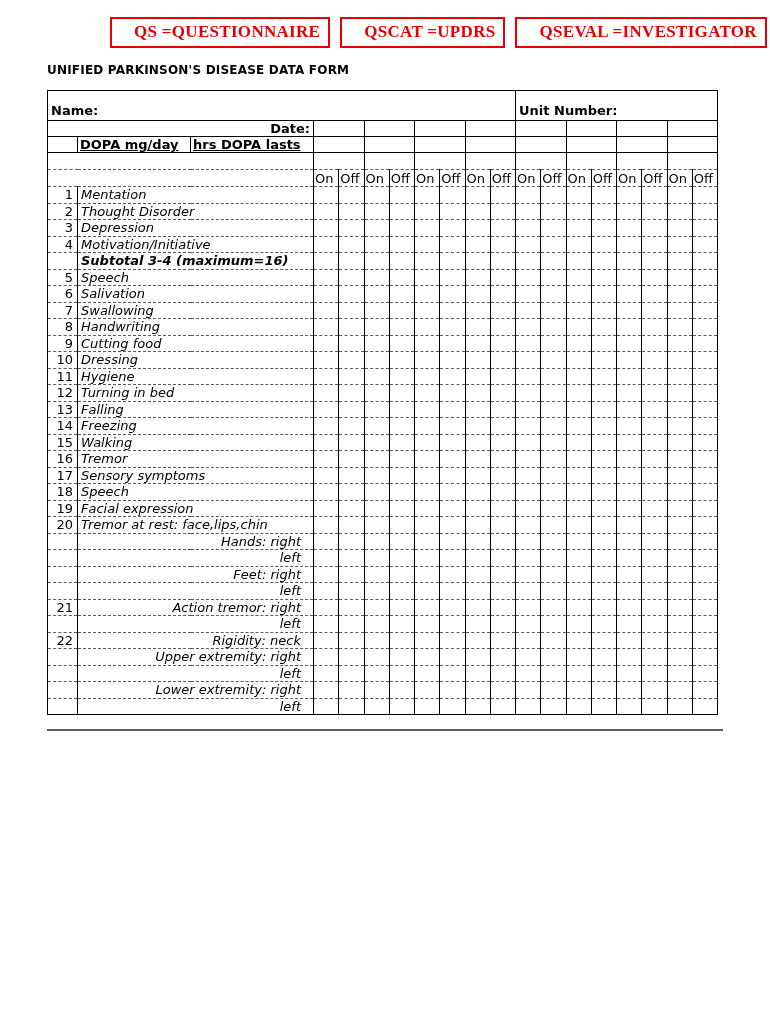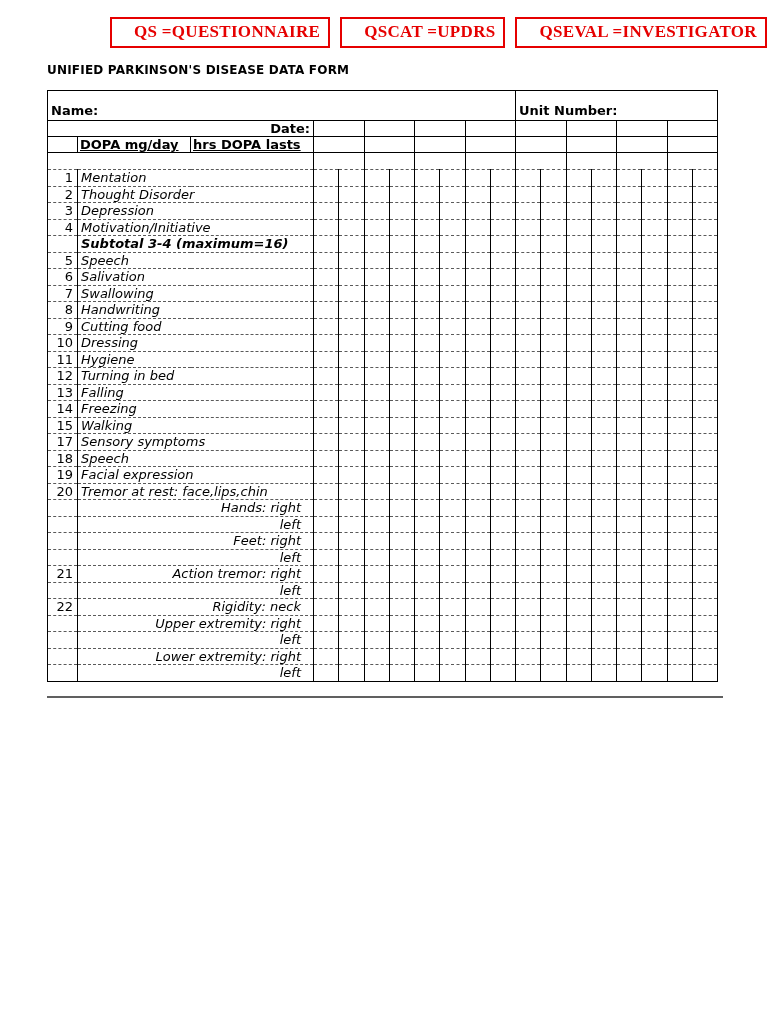--- a/index.html
+++ b/index.html
@@ -130,20 +130,39 @@
       <td colspan="3"></td>
     <td colspan="2"></td>
         <td colspan="2"></td>
         <td colspan="2"></td>
         <td colspan="2"></td>
         <td colspan="2"></td>
         <td colspan="2"></td>
         <td colspan="2"></td>
         <td colspan="2"></td>
       </tr>
+    <tr class="onoff-row">
+      <td colspan="3"></td>
+    <td>On</td>
+        <td>Off</td>
+        <td>On</td>
+        <td>Off</td>
+        <td>On</td>
+        <td>Off</td>
+        <td>On</td>
+        <td>Off</td>
+        <td>On</td>
+        <td>Off</td>
+        <td>On</td>
+        <td>Off</td>
+        <td>On</td>
+        <td>Off</td>
+        <td>On</td>
+        <td>Off</td>
+      </tr>
   <tr class="data-row">
         <td class="numcol">1</td>
         <td colspan="2" class="labelcol">Mentation</td>
         <td class="score"></td>
         <td class="score"></td>
         <td class="score"></td>
         <td class="score"></td>
         <td class="score"></td>
         <td class="score"></td>
         <td class="score"></td>
@@ -433,20 +452,40 @@
         <td class="score"></td>
         <td class="score"></td>
         <td class="score"></td>
         <td class="score"></td>
         <td class="score"></td>
         <td class="score"></td>
       </tr>
       <tr class="data-row">
         <td class="numcol">15</td>
         <td colspan="2" class="labelcol">Walking</td>
+        <td class="score"></td>
+        <td class="score"></td>
+        <td class="score"></td>
+        <td class="score"></td>
+        <td class="score"></td>
+        <td class="score"></td>
+        <td class="score"></td>
+        <td class="score"></td>
+        <td class="score"></td>
+        <td class="score"></td>
+        <td class="score"></td>
+        <td class="score"></td>
+        <td class="score"></td>
+        <td class="score"></td>
+        <td class="score"></td>
+        <td class="score"></td>
+      </tr>
+      <tr class="data-row">
+        <td class="numcol">16</td>
+        <td colspan="2" class="labelcol">Tremor</td>
         <td class="score"></td>
         <td class="score"></td>
         <td class="score"></td>
         <td class="score"></td>
         <td class="score"></td>
         <td class="score"></td>
         <td class="score"></td>
         <td class="score"></td>
         <td class="score"></td>
         <td class="score"></td>

